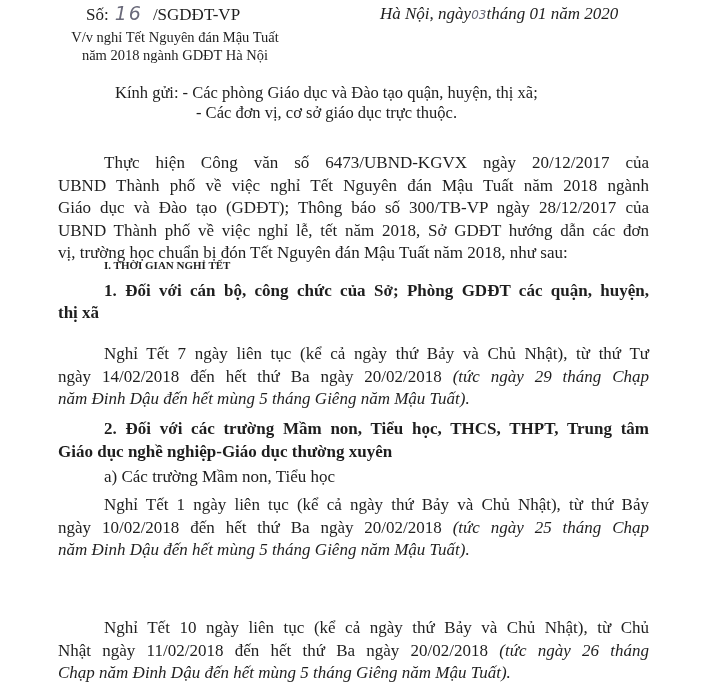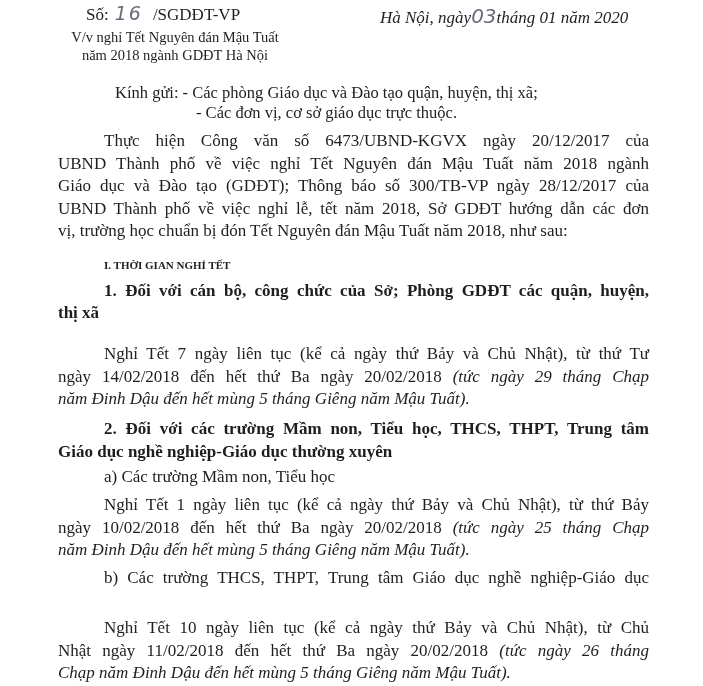--- a/index.html
+++ b/index.html
@@ -9,21 +9,21 @@
     font-family: "Liberation Serif", "DejaVu Serif", serif;
     color: #1e1e1e;
     position: relative;
   }
   .abs { position: absolute; white-space: nowrap; }
   .hdr { font-size: 17px; }
   .hdr-num { left: 86px; top: 2px; }
   .hdr-num .hand { font-family: "DejaVu Sans", sans-serif; font-style: italic; font-size: 19px; color: #6a6a7a; margin: 0 10px 0 6px; letter-spacing: 2px; }
   .hdr-subj { left: 0; width: 350px; text-align: center; font-size: 14.5px; line-height: 18px; top: 28px; white-space: normal; }
   .hdr-date { left: 380px; top: 4px; font-style: italic; font-size: 17px; }
-  .hdr-date .hand { font-family: "DejaVu Sans", sans-serif; font-style: italic; font-size: 20px; color: #6a6a7a; }
+  .hdr-date .hand { font-family: "DejaVu Sans", sans-serif; font-style: italic; font-size: 12px; color: #6a6a7a; }
   .recip { font-size: 16.5px; }
   .recip1 { left: 115px; top: 83px; }
   .recip2 { left: 196px; top: 103px; }
   .body-block { position: absolute; left: 58px; width: 591px; font-size: 17px; line-height: 22.5px; }
   .line { display: block; white-space: nowrap; text-align: justify; text-align-last: justify; }
   .line.last { text-align-last: left; }
   .ind { padding-left: 46px; }
   .it { font-style: italic; }
   .b { font-weight: bold; }
   .sec-title { font-weight: bold; font-size: 11px; }
@@ -38,21 +38,21 @@
   <div>V/v nghỉ Tết Nguyên đán Mậu Tuất</div>
   <div>năm 2018 ngành GDĐT Hà Nội</div>
 </div>
 <div class="abs hdr-date">
   <span>Hà Nội, ngày</span><span class="hand">03</span><span>tháng 01 năm 2020</span>
 </div>
 
 <div class="abs recip recip1">Kính gửi: - Các phòng Giáo dục và Đào tạo quận, huyện, thị xã;</div>
 <div class="abs recip recip2">- Các đơn vị, cơ sở giáo dục trực thuộc.</div>
 
-<div class="body-block" style="top:130px;">
+<div class="body-block" style="top:152px;">
   <span class="line ind">Thực hiện Công văn số 6473/UBND-KGVX ngày 20/12/2017 của</span>
   <span class="line">UBND Thành phố về việc nghỉ Tết Nguyên đán Mậu Tuất năm 2018 ngành</span>
   <span class="line">Giáo dục và Đào tạo (GDĐT); Thông báo số 300/TB-VP ngày 28/12/2017 của</span>
   <span class="line">UBND Thành phố về việc nghỉ lễ, tết năm 2018, Sở GDĐT hướng dẫn các đơn</span>
   <span class="line last">vị, trường học chuẩn bị đón Tết Nguyên đán Mậu Tuất năm 2018, như sau:</span>
 </div>
 
 <div class="body-block" style="top:254px;">
   <span class="line last ind sec-title">I. THỜI GIAN NGHỈ TẾT</span>
   <span class="line ind b" style="margin-top:3px;">1. Đối với cán bộ, công chức của Sở; Phòng GDĐT các quận, huyện,</span>
@@ -71,20 +71,19 @@
   <span class="line last ind" style="margin-top:3px;">a) Các trường Mầm non, Tiểu học</span>
 </div>
 
 <div class="body-block" style="top:494px;">
   <span class="line ind">Nghỉ Tết 1 ngày liên tục (kể cả ngày thứ Bảy và Chủ Nhật), từ thứ Bảy</span>
   <span class="line"><span>ngày 10/02/2018 đến hết thứ Ba ngày 20/02/2018</span> <span class="it">(tức ngày 25 tháng Chạp</span></span>
   <span class="line last it">năm Đinh Dậu đến hết mùng 5 tháng Giêng năm Mậu Tuất).</span>
 </div>
 
 <div class="body-block" style="top:567px;">
-  <span class="line ind">b) Các trường THCS, THPT, Trung tâm Giáo dục nghề nghiệp-Giáo dục</span>
 </div>
 
 <div class="body-block" style="top:617px;">
   <span class="line ind">Nghỉ Tết 10 ngày liên tục (kể cả ngày thứ Bảy và Chủ Nhật), từ Chủ</span>
   <span class="line"><span>Nhật ngày 11/02/2018 đến hết thứ Ba ngày 20/02/2018</span> <span class="it">(tức ngày 26 tháng</span></span>
   <span class="line last it">Chạp năm Đinh Dậu đến hết mùng 5 tháng Giêng năm Mậu Tuất).</span>
 </div>
 
 </body></html>

